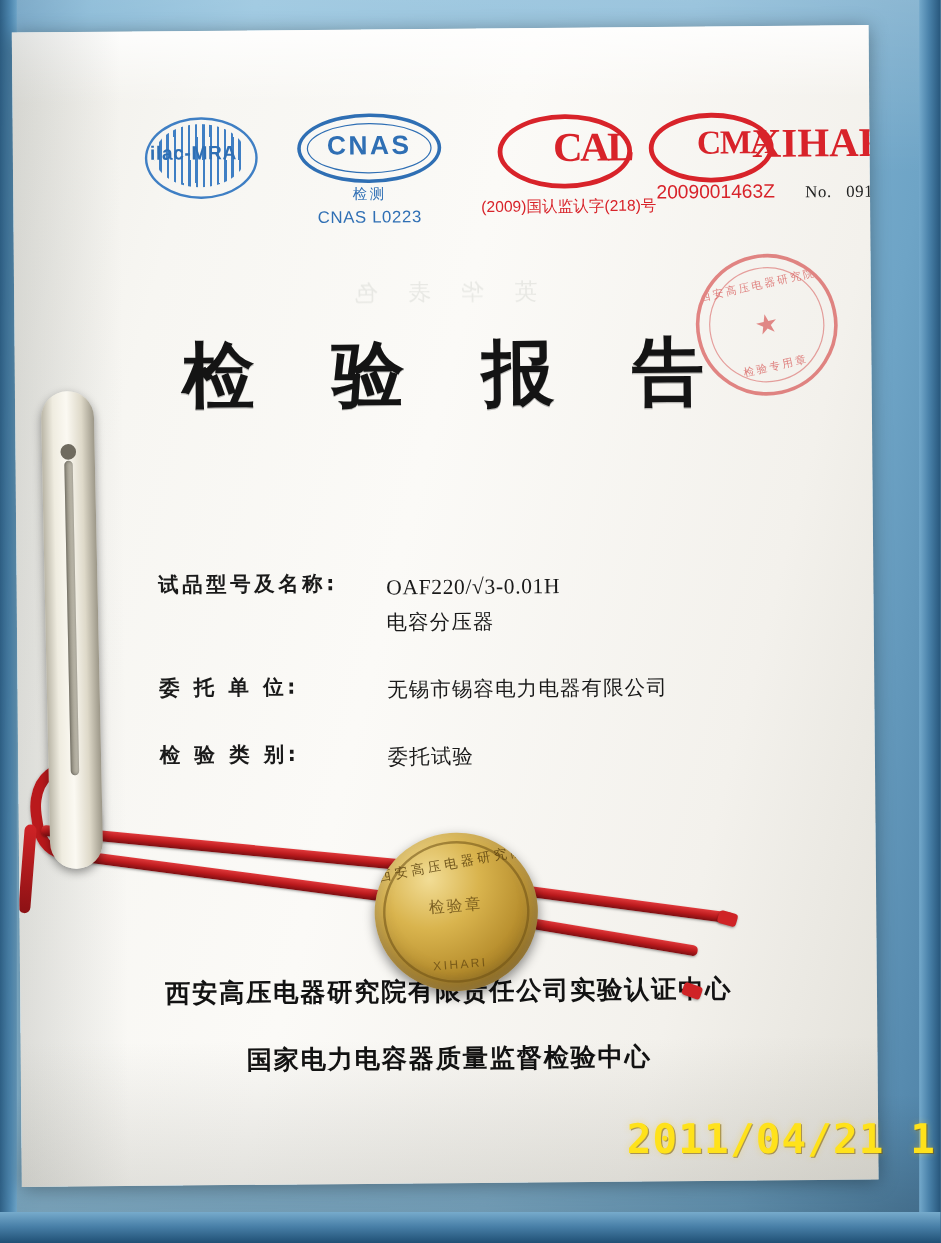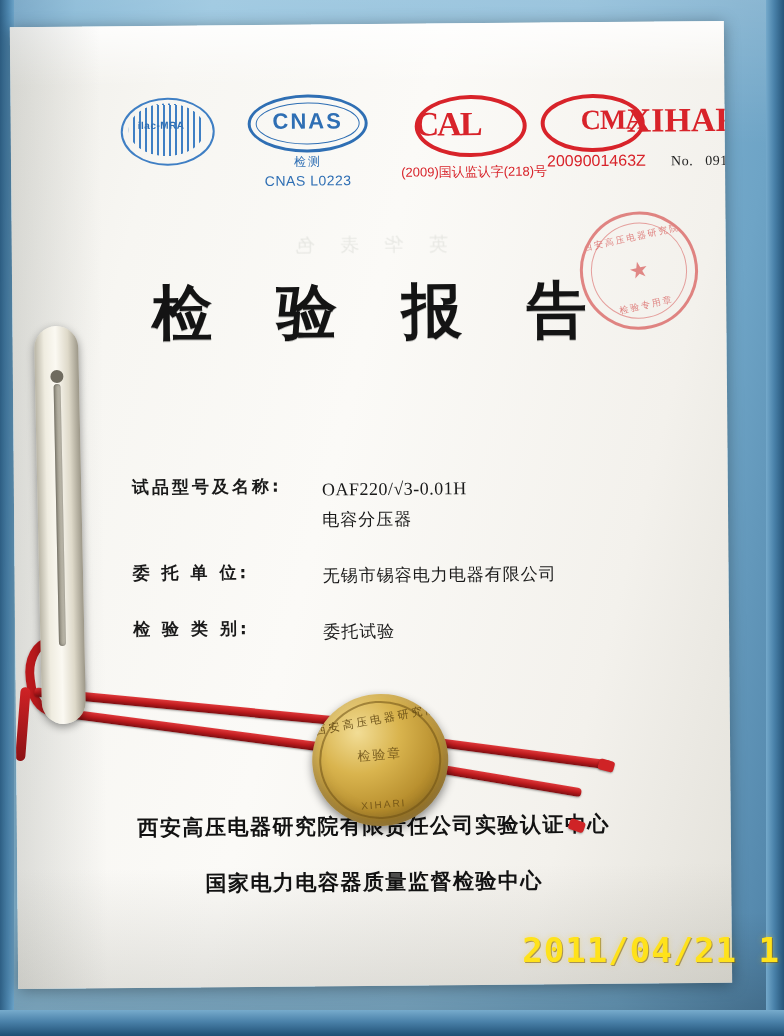--- a/index.html
+++ b/index.html
@@ -123,21 +123,21 @@
   }
   .ilac-mark .ring {
     position: absolute; left: 6px; top: 4px;
     width: 90px; height: 64px;
     border: 2px solid #3f7fc4;
     border-radius: 50%;
   }
   .ilac-mark .label {
     position: absolute;
     left: 0; right: 11px; top: 26px;
-    font-size: 10px;
+    font-size: 16px;
     font-weight: bold;
     color: #2f6fb4;
     letter-spacing: .5px;
   }
 
   
   .logo-cnas { left: 132px; top: 2px; width: 150px; }
   .cnas-mark {
     position: relative;
     width: 120px; height: 58px;
@@ -175,21 +175,21 @@
     width: 112px; height: 62px;
     margin: 0 auto;
   }
   .cal-ellipse {
     position: absolute; inset: 0;
     border: 4px solid #d8232a;
     border-radius: 50%;
   }
   .cal-text {
     position: absolute; left: 0; right: 0; top: 10px;
-    text-align: left;
+    text-align: right;
     font-family: "Liberation Serif", serif;
     font-size: 34px; font-weight: bold; color: #d8232a;
     letter-spacing: -2px;
   }
   .cal-no {
     font-size: 13px; color: #d8232a; margin-top: 6px; white-space: nowrap;
     letter-spacing: 0;
   }
 
   

